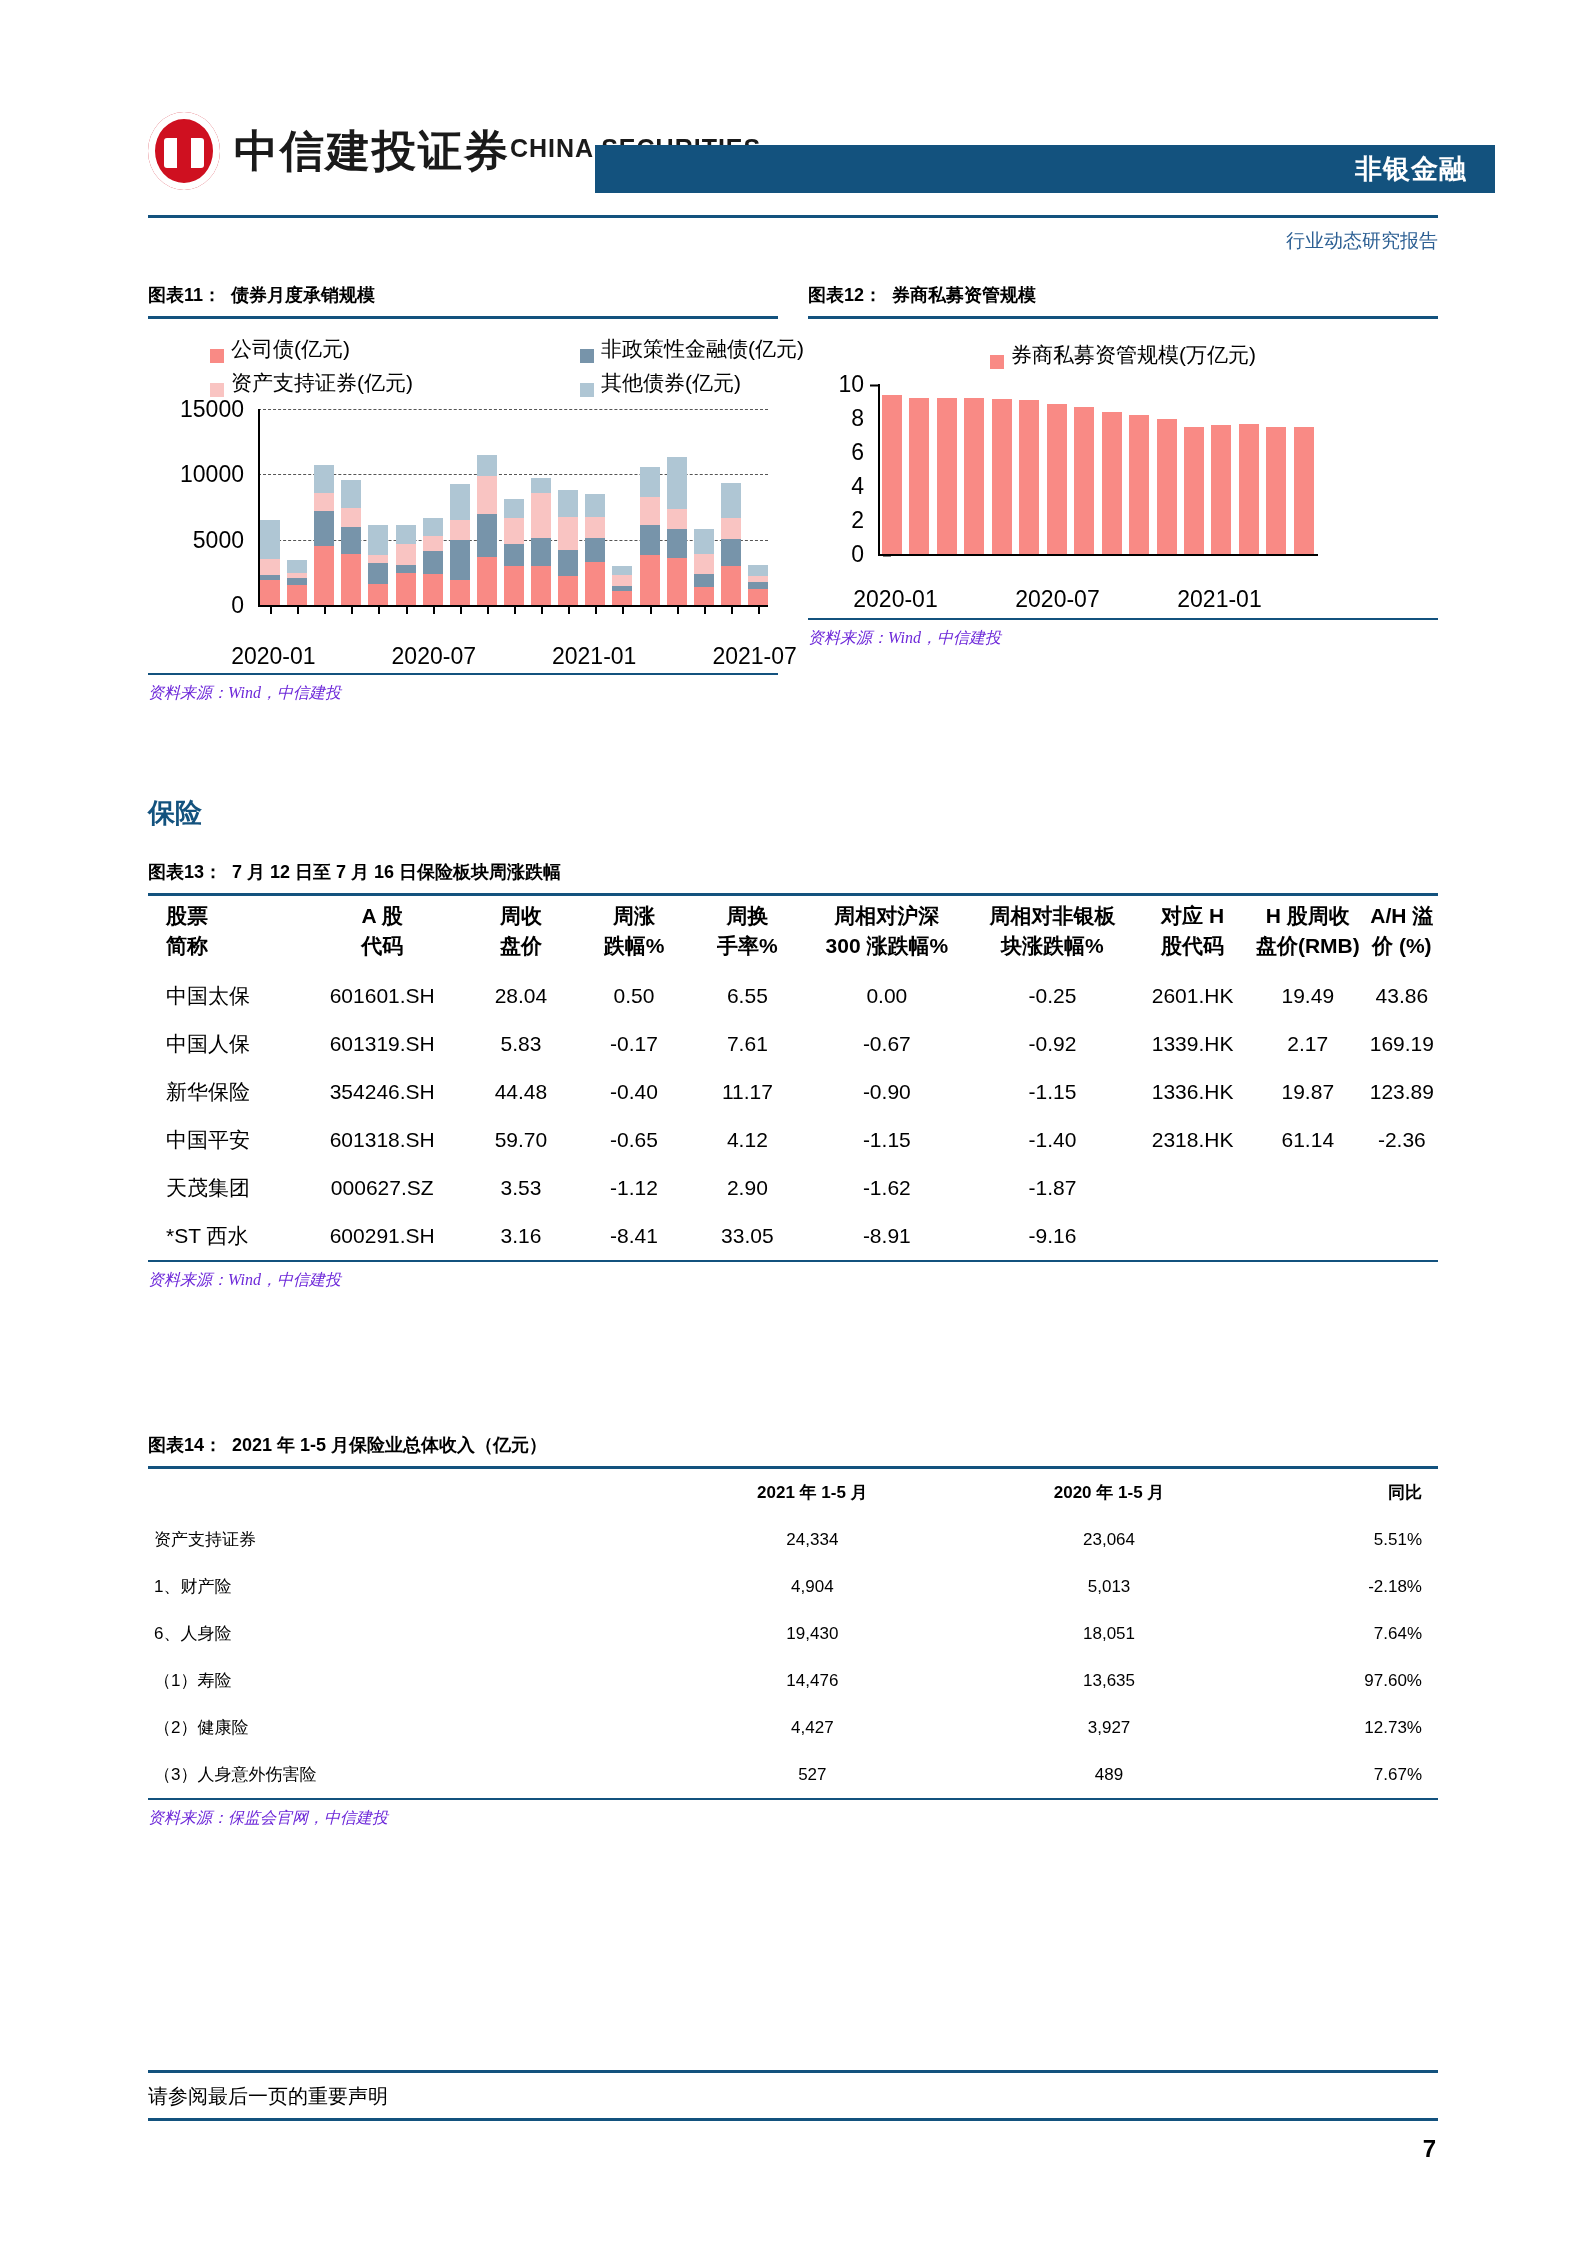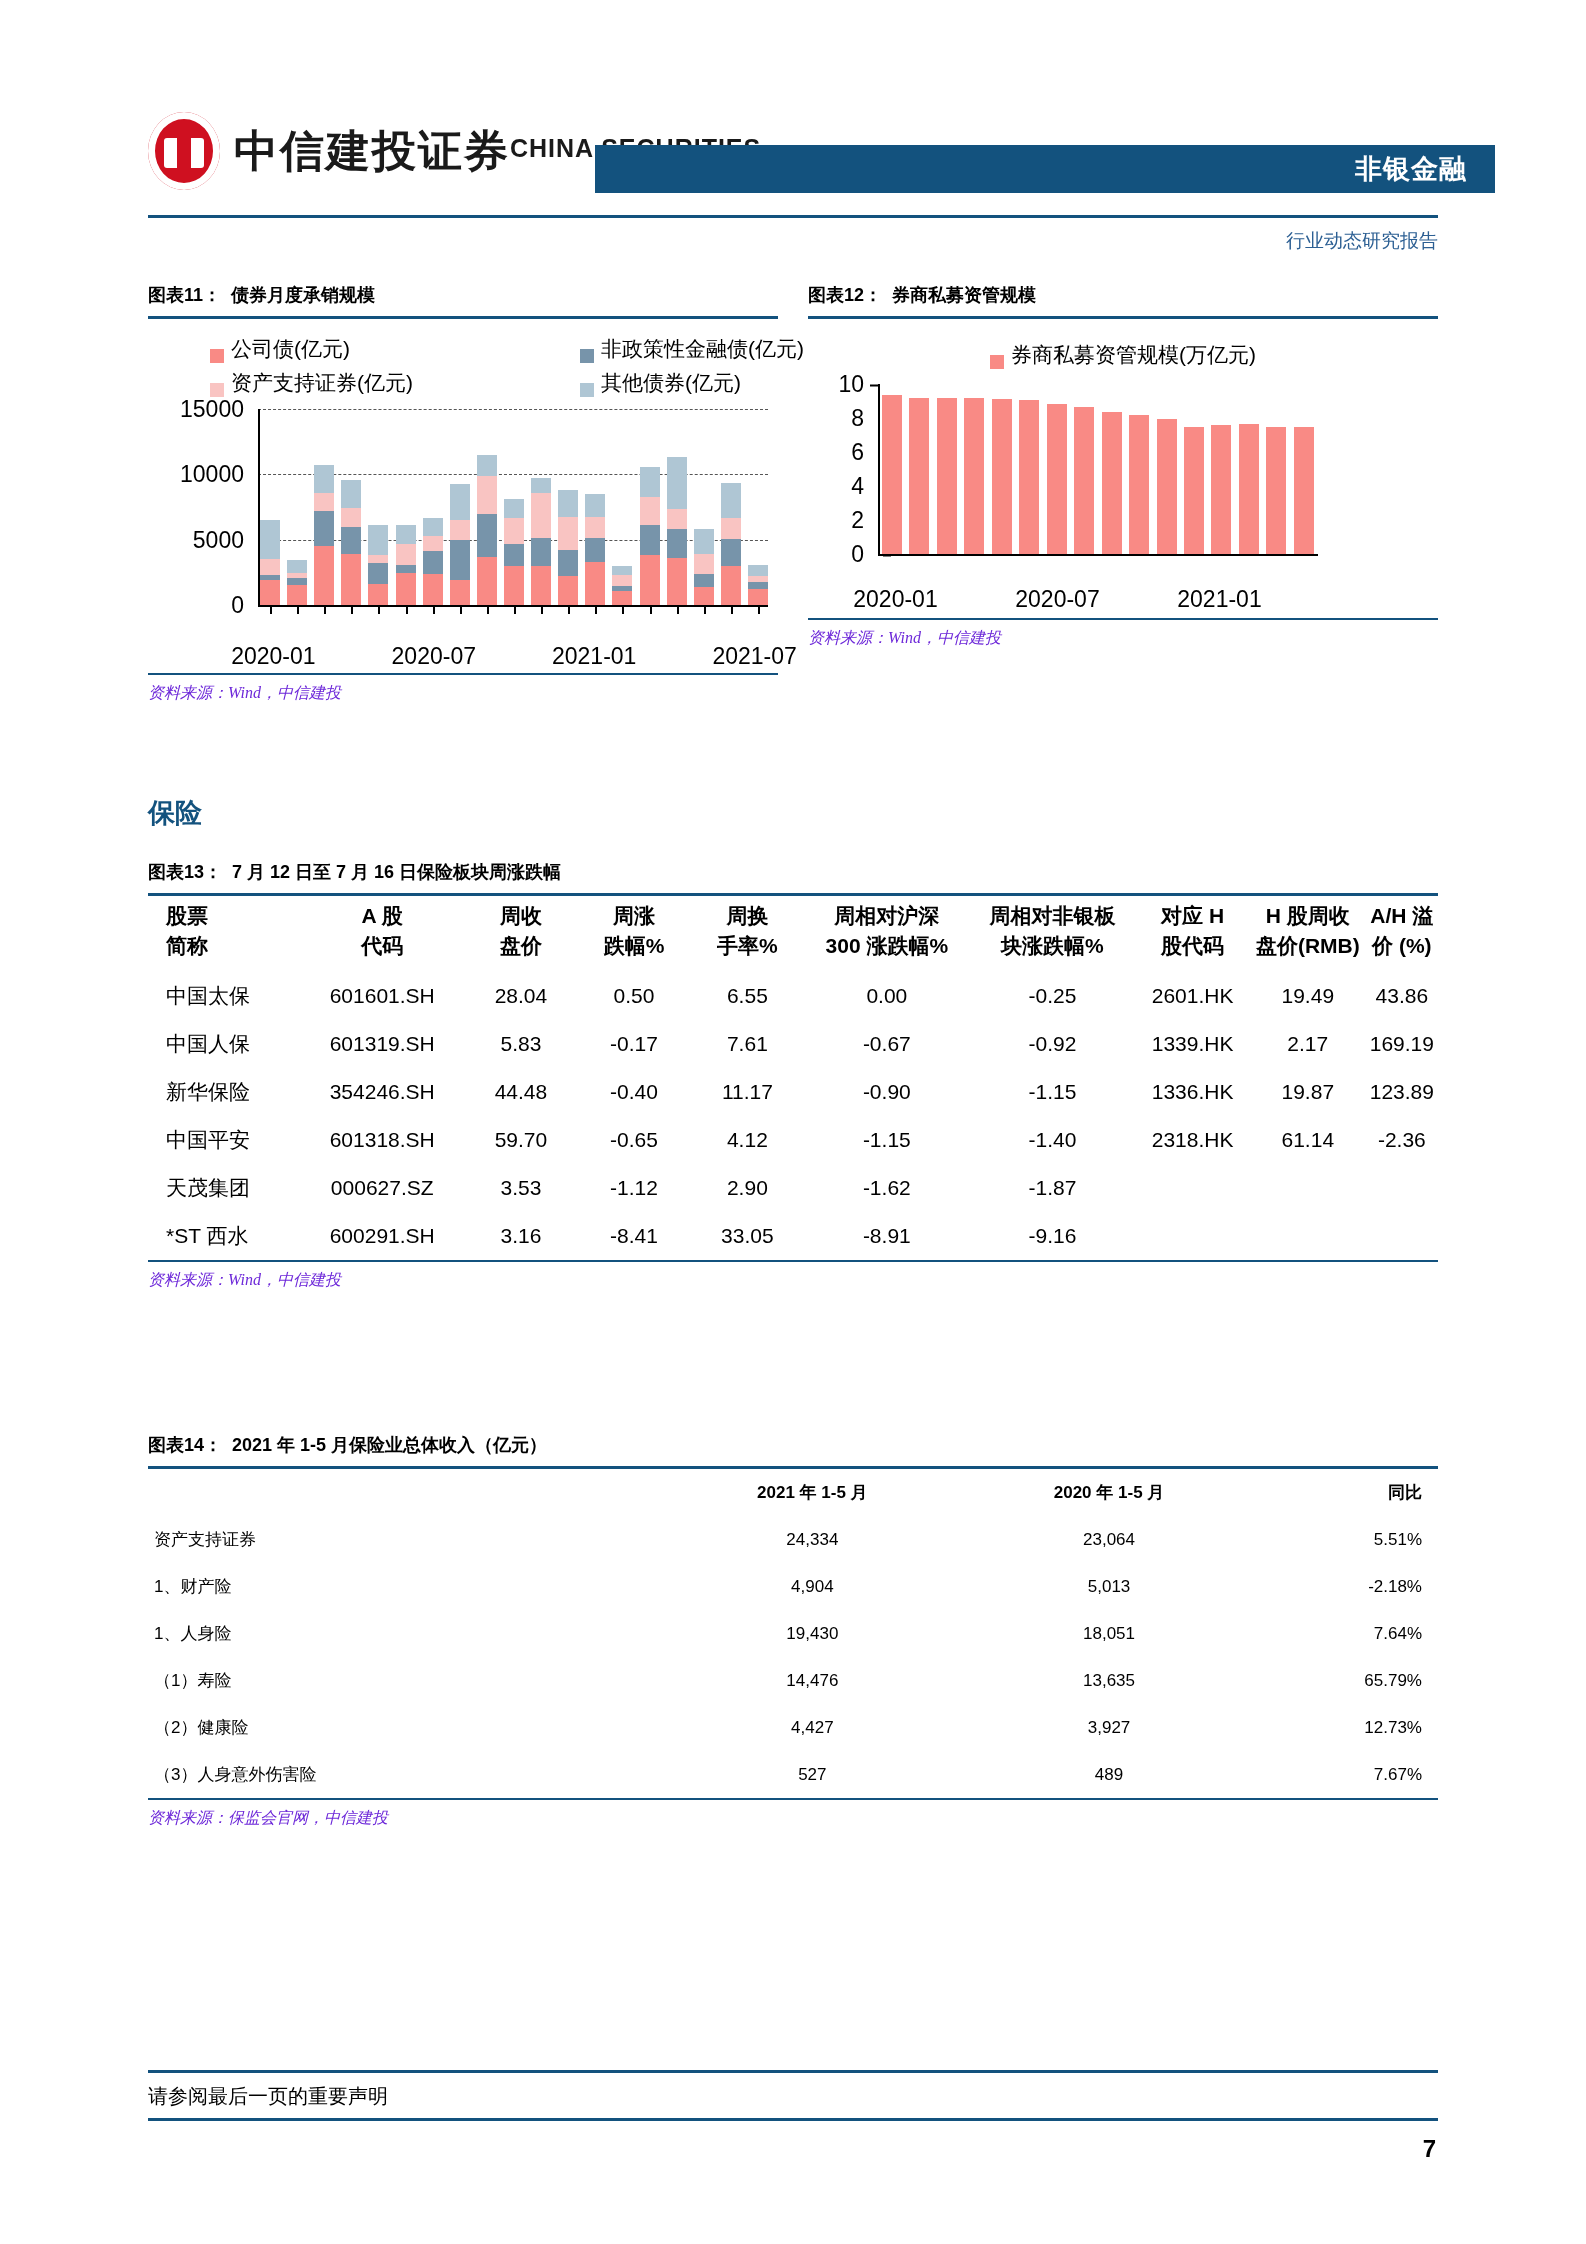--- a/index.html
+++ b/index.html
@@ -562,30 +562,30 @@
             <td class="c-b">23,064</td>
             <td class="c-c">5.51%</td>
           </tr>
           <tr>
             <td class="c-label">1、财产险</td>
             <td class="c-a">4,904</td>
             <td class="c-b">5,013</td>
             <td class="c-c">-2.18%</td>
           </tr>
           <tr>
-            <td class="c-label">1、人身险</td>
+            <td class="c-label">6、人身险</td>
             <td class="c-a">19,430</td>
             <td class="c-b">18,051</td>
             <td class="c-c">7.64%</td>
           </tr>
           <tr>
             <td class="c-label">（1）寿险</td>
             <td class="c-a">14,476</td>
             <td class="c-b">13,635</td>
-            <td class="c-c">65.79%</td>
+            <td class="c-c">97.60%</td>
           </tr>
           <tr>
             <td class="c-label">（2）健康险</td>
             <td class="c-a">4,427</td>
             <td class="c-b">3,927</td>
             <td class="c-c">12.73%</td>
           </tr>
           <tr>
             <td class="c-label">（3）人身意外伤害险</td>
             <td class="c-a">527</td>

